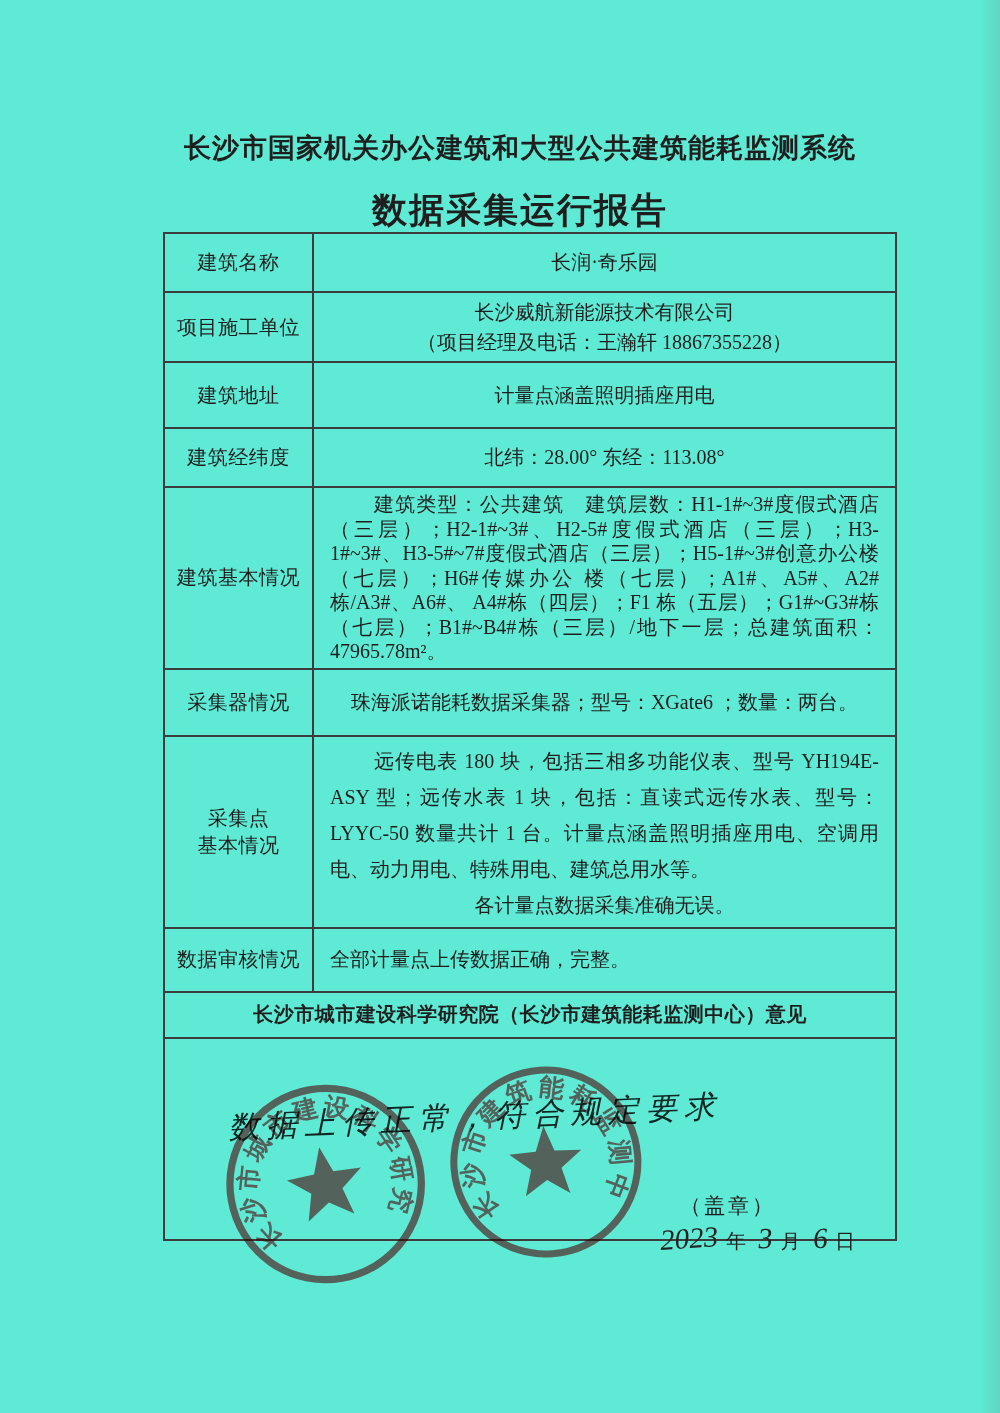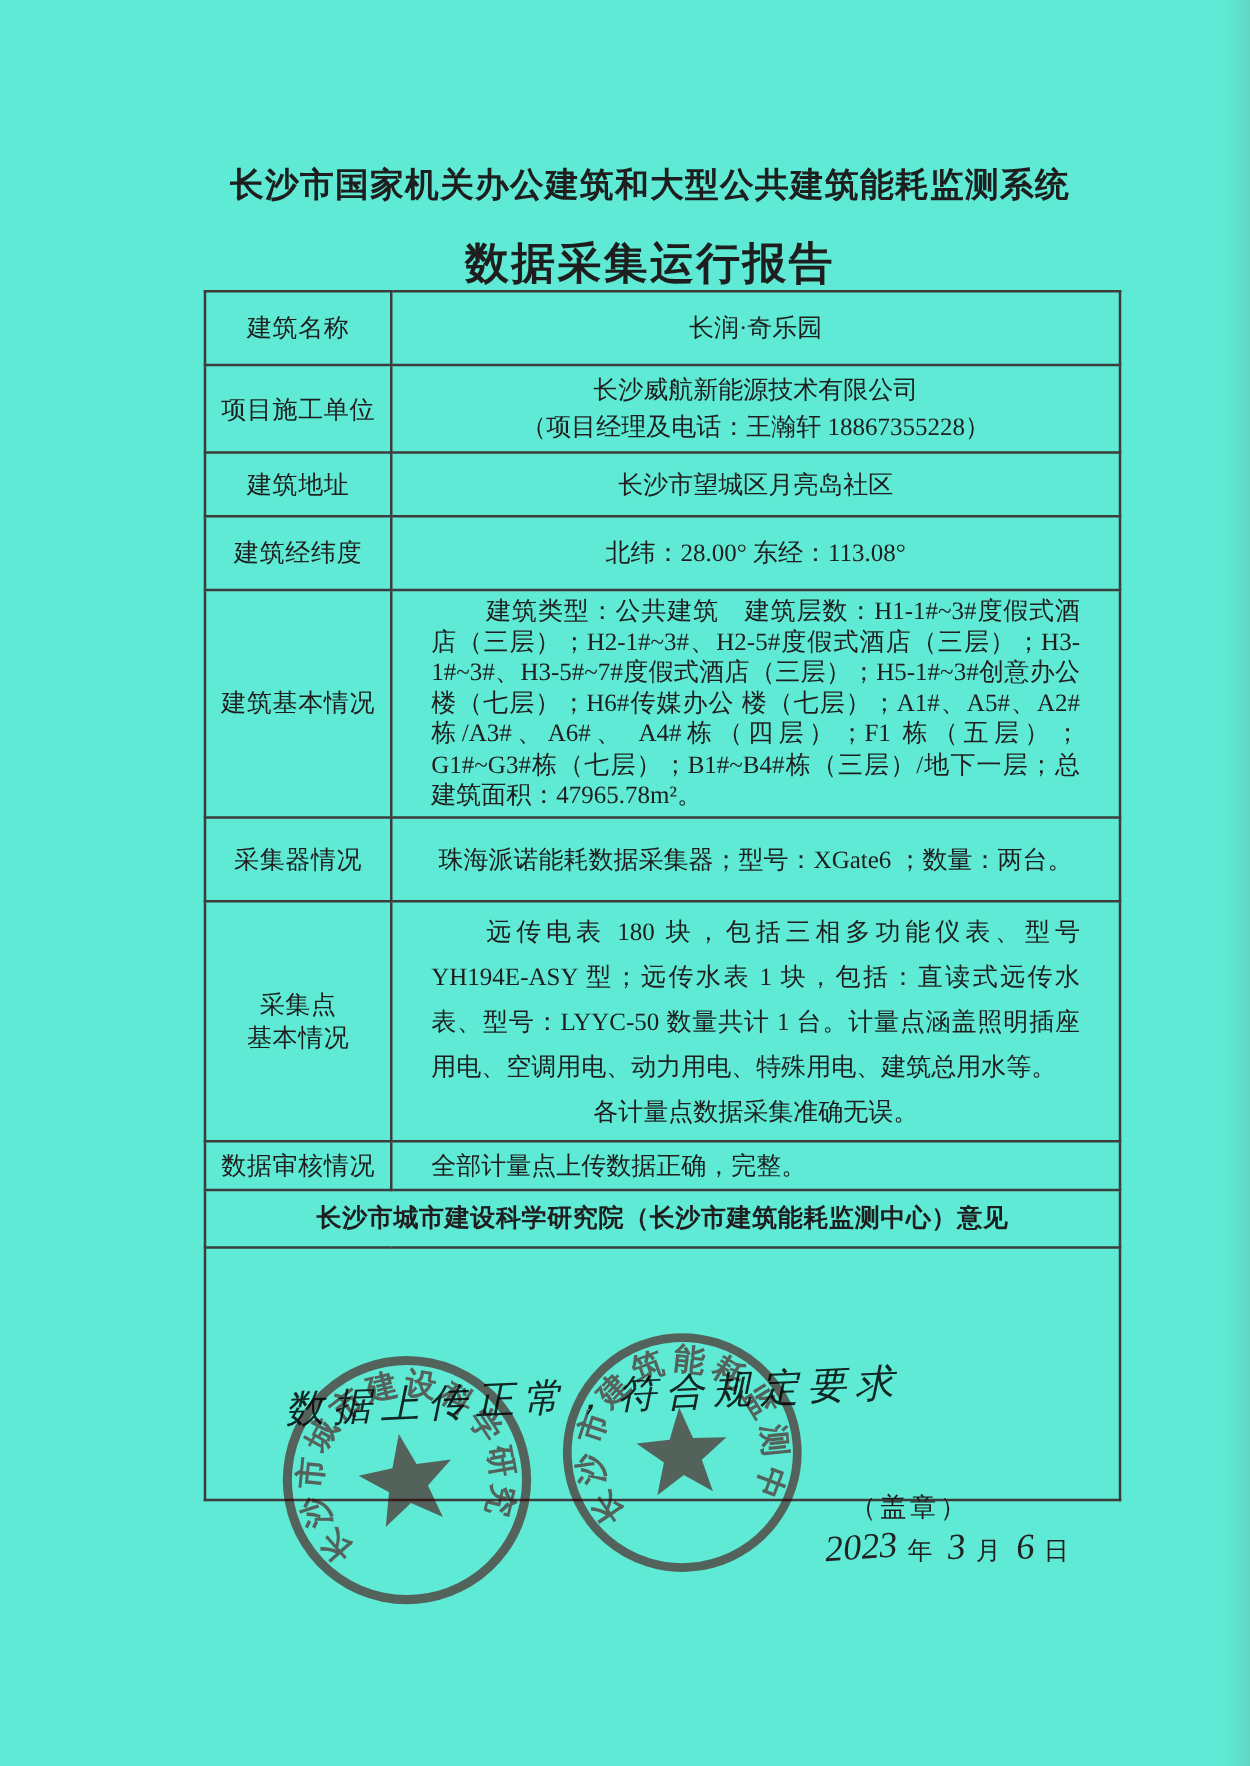--- a/index.html
+++ b/index.html
@@ -25,33 +25,33 @@
   table.report {
     position:absolute; left:163px; top:232px; width:734px;
     border-collapse:collapse; table-layout:fixed;
   }
   table.report td {
     border:2px solid #3c3c3c; box-sizing:border-box;
     font-size:20px; vertical-align:middle; overflow:hidden;
   }
   col.c-label { width:149px; }
   td.lbl { text-align:center; letter-spacing:0.5px; padding:2px 4px; }
-  td.val { padding:4px 31px;font-family:Liberation Serif, serif; }
+  td.val { padding:4px 16px;font-family:Liberation Serif, serif; }
   .center { text-align:center; }
   .just { text-align:justify; }
   .indent { text-indent:2.2em; }
   .r1  td { height:59px; }
   .r2  td { height:63px; }
-  .r3  td { height:51px; }
+  .r3  td { height:66px; }
   .r4  td { height:59px; }
   .r5  td { height:173px; }
   .r6  td { height:67px; }
   .r7  td { height:188px; }
   .r8  td { height:63px; }
-  .r9  td { height:39px; }
+  .r9  td { height:64px; }
   .r10 td { height:46px; }
   .r11 td { height:202px; }
   .r5 td.val  { line-height:24.5px; vertical-align:middle; }
   .r7 td.val  { line-height:36px; vertical-align:middle; padding-top:6px; }
   .r8 td.val  { line-height:29px; text-indent:2.6em; }
   .two-line { line-height:30px; }
   .opinion-hd { text-align:center; font-weight:bold; font-size:21px; letter-spacing:0.5px; }
   .para2 { text-align:center; text-indent:0; }
 
   
@@ -92,21 +92,21 @@
     </tr>
     <tr class="r2">
       <td class="lbl">项目施工单位</td>
       <td class="val center two-line">
         <div>长沙威航新能源技术有限公司</div>
         <div>（项目经理及电话：王瀚轩 18867355228）</div>
       </td>
     </tr>
     <tr class="r3">
       <td class="lbl">建筑地址</td>
-      <td class="val center">长沙市望城区月亮岛社区</td>
+      <td class="val center">计量点涵盖照明插座用电</td>
     </tr>
     <tr class="r4">
       <td class="lbl">建筑经纬度</td>
       <td class="val center">北纬：28.00° 东经：113.08°</td>
     </tr>
     <tr class="r5">
       <td class="lbl">建筑基本情况</td>
       <td class="val just indent">建筑类型：公共建筑　建筑层数：H1-1#~3#度假式酒店（三层）；H2-1#~3#、H2-5#度假式酒店（三层）；H3-1#~3#、H3-5#~7#度假式酒店（三层）；H5-1#~3#创意办公楼（七层）；H6#传媒办公 楼（七层）；A1#、A5#、A2#栋/A3#、A6#、 A4#栋（四层）；F1 栋（五层）；G1#~G3#栋（七层）；B1#~B4#栋（三层）/地下一层；总建筑面积：47965.78m²。</td>
     </tr>
     <tr class="r6">

